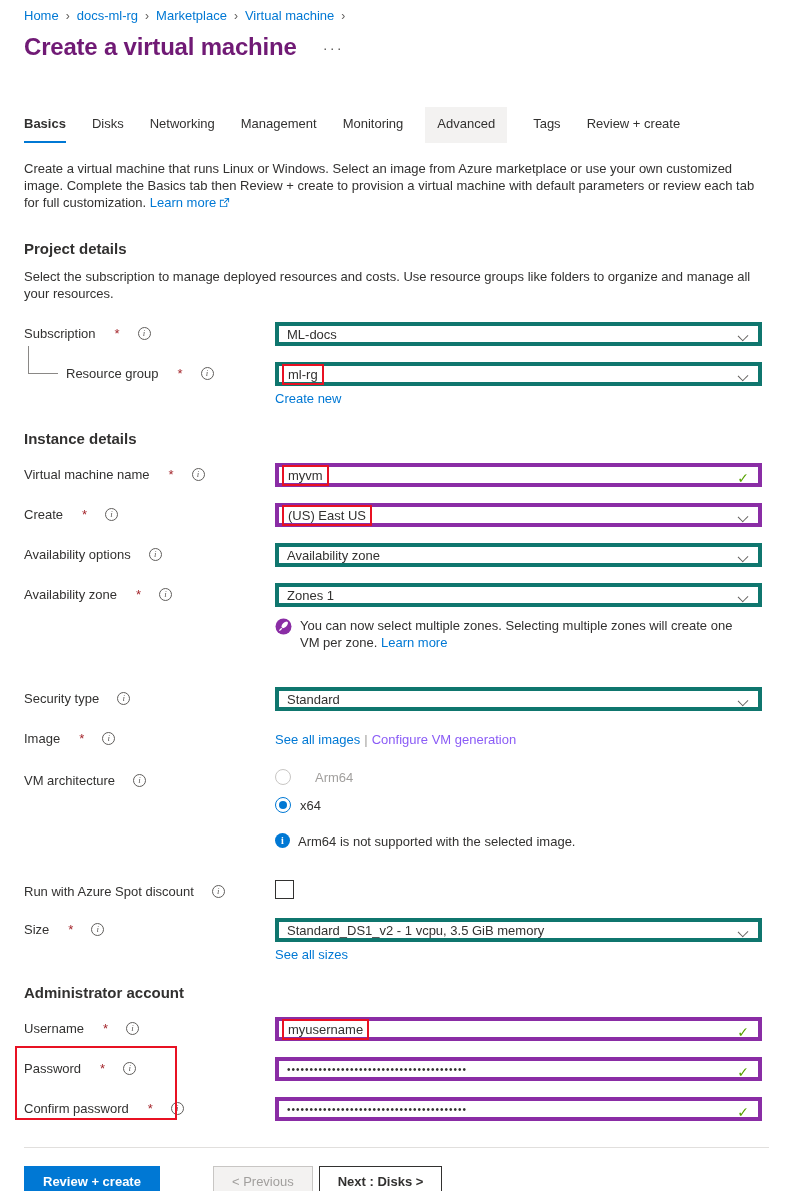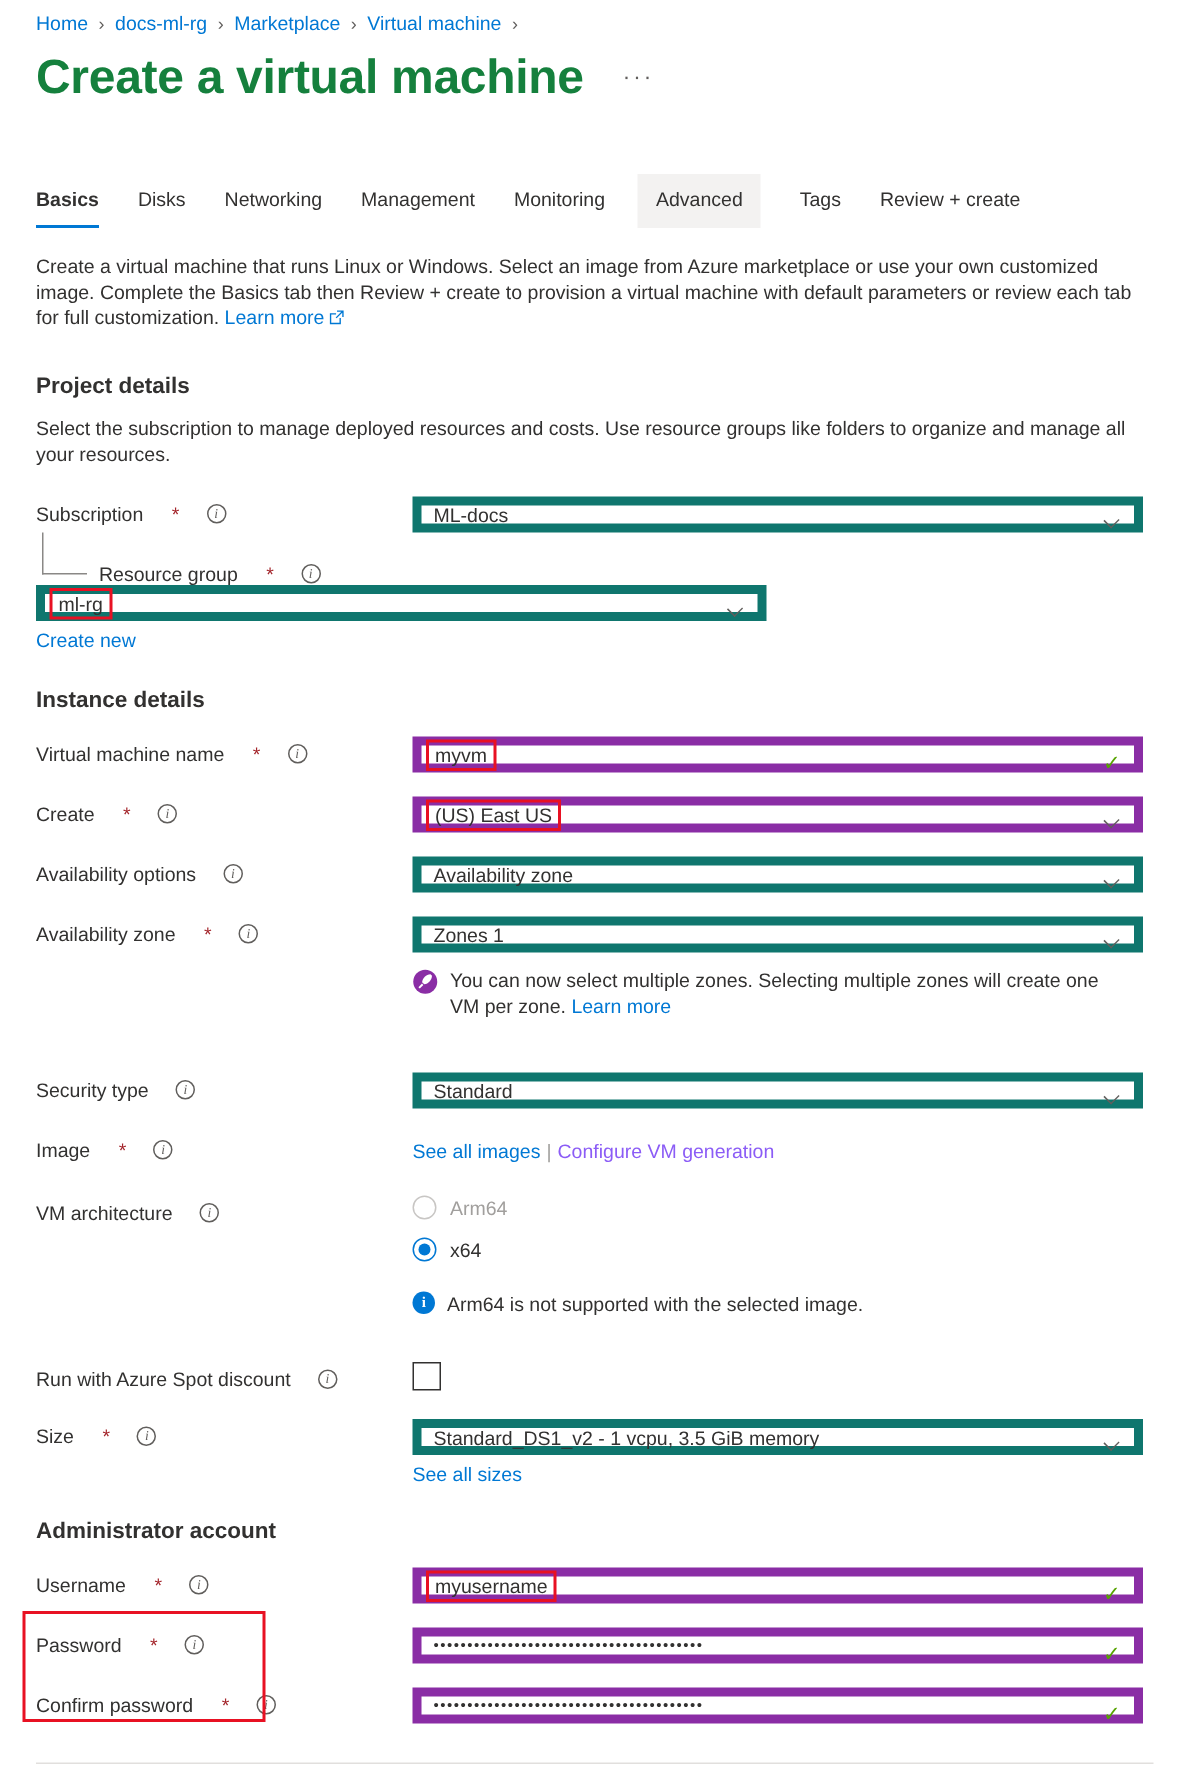--- a/index.html
+++ b/index.html
@@ -11,21 +11,21 @@
   }
   .page { padding:8px 24px 0 24px; position:relative; }
 
   
   .breadcrumb { font-size:13px; display:flex; align-items:center; gap:7px; }
   .breadcrumb a { color:#0078d4; text-decoration:none; cursor:pointer; }
   .crumb-sep { color:#605e5c; font-size:12px; }
 
   
   .title-row { display:flex; align-items:center; margin-top:10px; }
-  h1 { font-size:32px; font-weight:700; color:#15803d; letter-spacing:-.2px; }
+  h1 { font-size:24px; font-weight:700; color:#701a75; letter-spacing:-.2px; }
   .title-more { color:#605e5c; font-size:15px; margin-left:26px; letter-spacing:2px; cursor:pointer; }
 
   
   .tabs { display:flex; margin-top:46px; align-items:stretch; }
   .tab { padding:9px 0 10px 0; margin-right:26px; color:#323130; cursor:pointer; white-space:nowrap; }
   .tab.active { font-weight:700; border-bottom:2px solid #0078d4; }
   .tab.hover { background:#f3f2f1; padding-left:12px; padding-right:12px; margin-left:-4px; }
 
   .intro { margin-top:17px; max-width:752px; line-height:17px; color:#323130; }
   a.link { color:#0078d4; text-decoration:none; cursor:pointer; }
@@ -40,21 +40,21 @@
   .row-label { width:251px; padding-top:4px; display:flex; align-items:center; gap:18px; flex-shrink:0; }
   .req { color:#a4262c; margin-left:1px; }
   .info-icon {
     width:13px; height:13px; border:1px solid #605e5c; border-radius:50%;
     color:#605e5c; font-size:9px; line-height:11px; text-align:center;
     display:inline-block; font-family:"Liberation Serif",serif; font-style:italic; cursor:pointer; flex-shrink:0;
   }
   .control { width:487px; }
 
   .field {
-    position:relative; height:24px; border:6px solid #0f766e; background:#fff;
+    position:relative; height:24px; border:4px solid #0f766e; background:#fff;
     display:flex; align-items:center; padding:0 26px 0 8px; cursor:pointer;
   }
   .field.valid { border-color:#8a2da5; }
   .chev {
     position:absolute; right:11px; top:8px; width:8px; height:8px;
     border-left:1px solid #605e5c; border-bottom:1px solid #605e5c;
     transform:rotate(-45deg) scale(1,0.9); margin-top:-2px;
   }
   .check { position:absolute; right:9px; top:3px; color:#57a300; font-size:14px; }
 
@@ -80,21 +80,21 @@
     font-family:"Liberation Serif",serif; font-weight:700; flex-shrink:0;
   }
 
   
   .radio-row { display:flex; align-items:center; gap:9px; margin-bottom:12px; cursor:pointer; }
   .radio { width:16px; height:16px; border-radius:50%; border:1px solid #8a8886; background:#fff; display:flex; align-items:center; justify-content:center; }
   .radio.disabled { border-color:#c8c6c4; }
   .radio.sel { border:1px solid #0078d4; }
   .radio .dot { width:8px; height:8px; border-radius:50%; background:#0078d4; }
   .radio-label { color:#323130; }
-  .radio-label.disabled { color:#a19f9d; }
+  .radio-label.disabled { color:#a19f9d;margin-left:15px; }
   .checkbox { width:19px; height:19px; border:1px solid #323130; background:#fff; display:inline-block; cursor:pointer; }
 
   .gap-lg { margin-top:36px; }
 
   
   .footer { margin-top:26px; border-top:1px solid #e1dfdd; padding:18px 0 0 0; display:flex; align-items:center; }
   .btn { font-size:13px; padding:7px 18px; cursor:pointer; border:1px solid transparent; font-family:inherit; }
   .btn-primary { background:#0078d4; color:#fff; font-weight:700; border-color:#0078d4; }
   .btn-disabled { background:#f3f2f1; color:#a19f9d; border:1px solid #c8c6c4; margin-left:53px; cursor:default; }
   .btn-secondary { background:#fff; color:#323130; border:1px solid #323130; font-weight:700; margin-left:6px; }
@@ -151,21 +151,21 @@
         <span class="info-icon">i</span>
       </div>
       <div class="control">
         <div class="field">
           <span>ML-docs</span>
           <span class="chev"></span>
         </div>
       </div>
     </div>
 
-    <div class="row" style="margin-bottom:14px;flex-direction:column;">
+    <div class="row" style="margin-bottom:14px;">
       <div class="row-label rg-label">
         <span class="rg-connector"></span>
         <span>Resource group</span>
           <span class="req">*</span>
         <span class="info-icon">i</span>
       </div>
       <div class="control">
         <div class="field">
           <span class="hl">
               <span>ml-rg</span>

